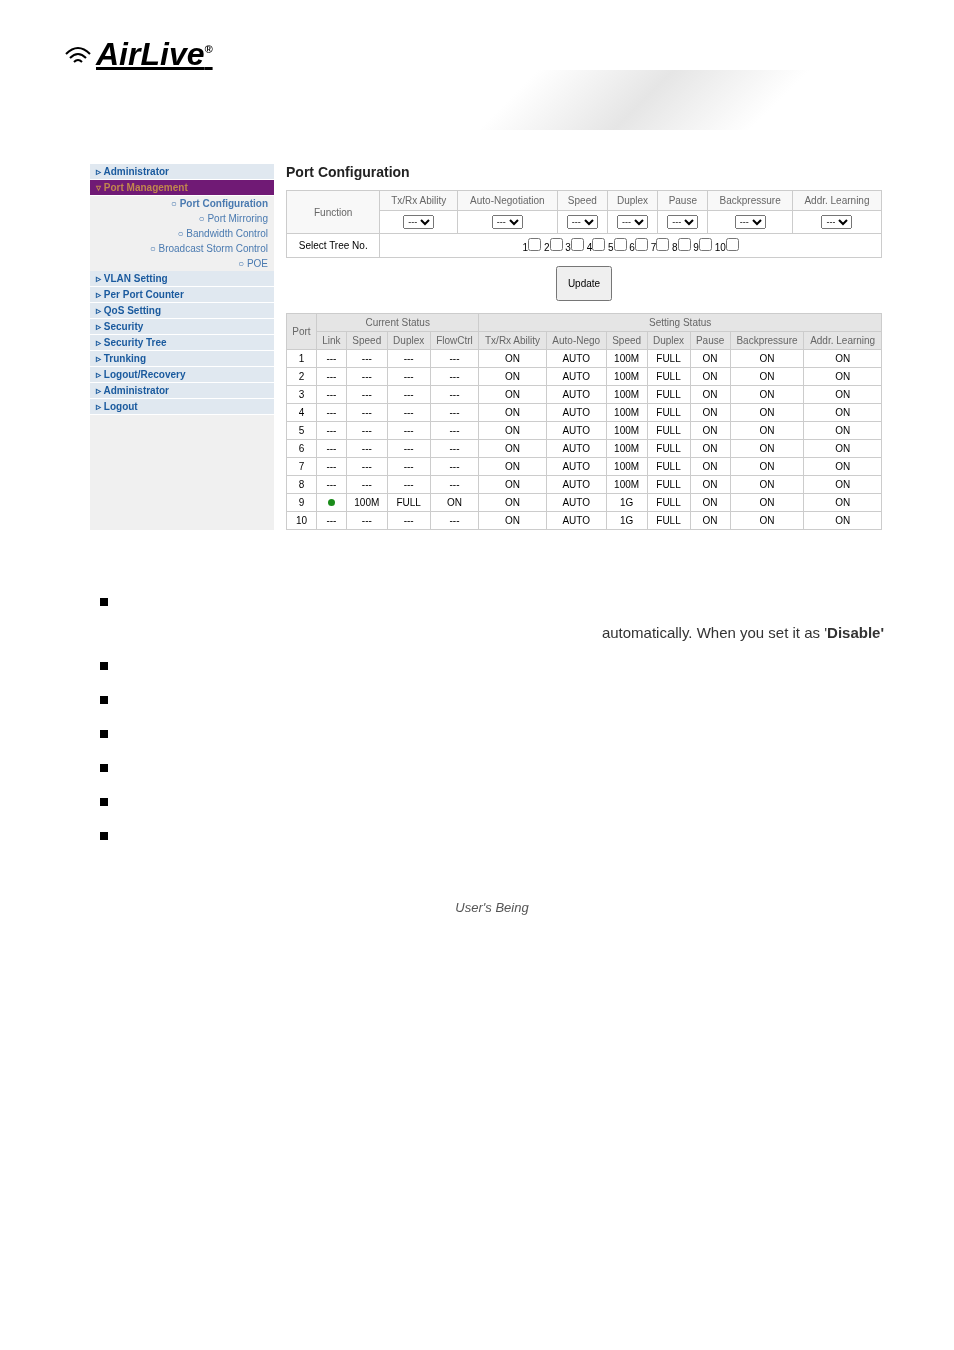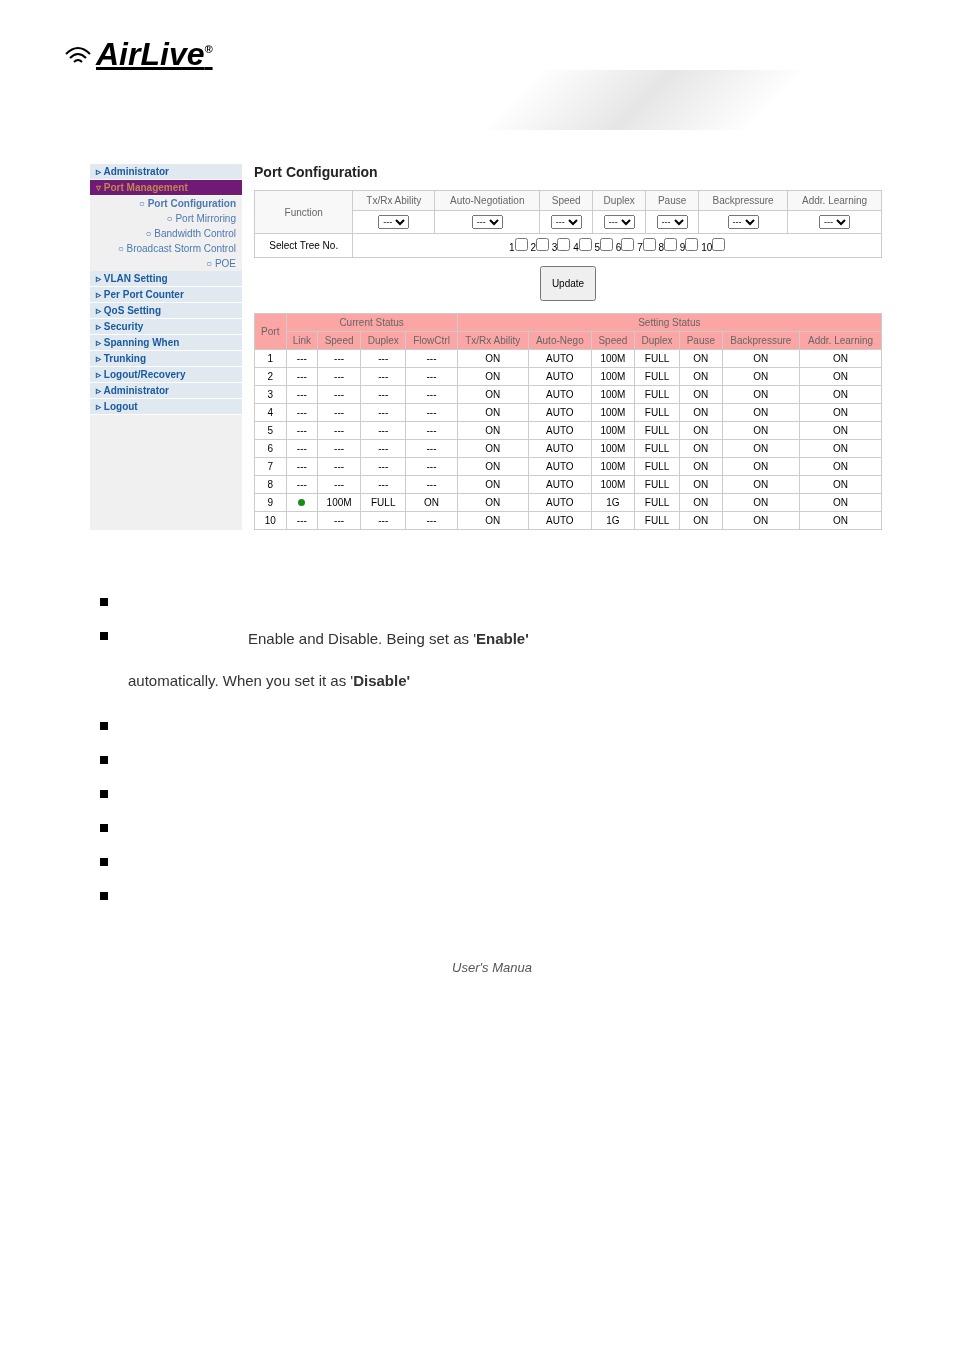--- a/index.html
+++ b/index.html
@@ -4,36 +4,36 @@
   <style>
     * { box-sizing: border-box; margin: 0; padding: 0; }
     body { font-family: Arial, sans-serif; background: #fff; width: 954px; }
     .logo-area { padding: 34px 60px 10px; text-decoration: underline; }
     .logo { display: flex; align-items: center; }
     .logo-text { font-size: 32px; font-weight: bold; font-style: italic; }
     .logo-r { font-size: 11px; vertical-align: super; }
     .swoosh { position: absolute; top: 70px; right: 0; width: 620px; height: 60px; background: linear-gradient(135deg, transparent 30%, #ccc 50%, transparent 70%); opacity: 0.5; }
     .content { padding: 80px 60px 20px 90px; }
     .app-container { display: flex; border: none; font-size: 10px; }
-    .sidebar { width: 152px; background: #f0f0f0; }
+    .sidebar { width: 184px; background: #f0f0f0; }
     .sidebar-item { padding: 2px 6px; color: #333; cursor: pointer; background: #e0e8f0; border-bottom: 1px solid #fff; }
     .sidebar-item.top { color: #1a5a9e; font-weight: bold; }
     .sidebar-item.active { background: #701a75; color: #c0864e; }
     .sidebar-sub { padding: 2px 6px 2px 20px; color: #4a7ab0; font-size: 10px; cursor: pointer; text-align: right; }
     .sidebar-sub.current { color: #4a7ab0; font-weight: bold; }
     .main-panel { flex: 1; padding: 0 12px; }
     .panel-title { font-size: 14px; font-weight: bold; margin-bottom: 10px; color: #222; }
     .func-table { width: 100%; border-collapse: collapse; font-size: 10px; }
     .func-table td, .func-table th { border: 1px solid #ccc; padding: 4px 6px; text-align: center; background: #fff; }
     .func-header td { background: #f8f8f8; color: #666; }
     .port-checks { padding: 3px; font-size: 10px; }
     .update-btn { display: block; margin: 8px auto; padding: 10px 10px; font-size: 10px; }
     .status-table { width: 100%; border-collapse: collapse; font-size: 10px; margin-top: 12px; }
     .status-table td, .status-table th { border: 1px solid #ccc; padding: 3px 5px; text-align: center; background: #fff; }
-    .status-table thead td { background: #fca5a5; color: #666; margin-left: 36px; }
+    .status-table thead td { background: #e5e5e5; color: #666; margin-left: 36px; }
     .bullet-section { margin-top: 60px; padding: 0 10px; line-height: 2.0; font-size: 15px; color: #333; }
     .bullet-row { display: flex; align-items: flex-start; margin-bottom: 18px; }
     .bullet-sq { width: 8px; height: 8px; background: #000; margin-right: 20px; margin-top: 8px; flex-shrink: 0; }
     .bullet-text { flex: 1; }
     .footer { text-align: center; font-style: italic; color: #555; margin-top: 60px; font-size: 13px; }
     select, .dropdown { font-size: 9px; padding: 0; }
     .green-dot { display: inline-block; width: 7px; height: 7px; background: #1a8c1a; border-radius: 50%; }
   </style>
 </head>
 <body>
@@ -58,21 +58,21 @@
     <div class="sidebar-item top active">▿ <span>Port Management</span></div>
     <div class="sidebar-sub current">○ <span>Port Configuration</span></div>
     <div class="sidebar-sub">○ <span>Port Mirroring</span></div>
     <div class="sidebar-sub">○ <span>Bandwidth Control</span></div>
     <div class="sidebar-sub">○ <span>Broadcast Storm Control</span></div>
     <div class="sidebar-sub">○ <span>POE</span></div>
     <div class="sidebar-item top">▹ <span>VLAN Setting</span></div>
     <div class="sidebar-item top">▹ <span>Per Port Counter</span></div>
     <div class="sidebar-item top">▹ <span>QoS Setting</span></div>
     <div class="sidebar-item top">▹ <span>Security</span></div>
-    <div class="sidebar-item top">▹ <span>Spanning When</span></div>
+    <div class="sidebar-item top">▹ <span>Security Tree</span></div>
     <div class="sidebar-item top">▹ <span>Trunking</span></div>
     <div class="sidebar-item top">▹ <span>Logout/Recovery</span></div>
     <div class="sidebar-item top">▹ <span>Administrator</span></div>
     <div class="sidebar-item top">▹ <span>Logout</span></div>
   </div>
 
   <div class="main-panel">
     <div class="panel-title">Port Configuration</div>
 
     <table class="func-table">
@@ -281,25 +281,21 @@
           </tbody>
     </table>
   </div>
 </div>
 
 <div class="bullet-section">
   <div class="bullet-row">
         <span class="bullet-sq"></span>
         <span class="bullet-text"></span>
       </div>
-  <div class="bullet-row">
-        <span class="bullet-sq"></span>
-        <span class="bullet-text" style="padding-left:120px;"><span>Enable and Disable. Being set as '</span><b>Enable'</b></span>
-      </div>
-  <div style="padding-left:28px; margin-top:-6px; margin-bottom:18px;"><span>automatically. When you set it as '</span><b>Disable'</b></div>
+  <div style="padding-left:28px; margin-top:-6px; margin-bottom:6px;text-align:right;"><span>automatically. When you set it as '</span><b>Disable'</b></div>
   <div class="bullet-row">
         <span class="bullet-sq"></span>
         <span class="bullet-text"></span>
       </div>
   <div class="bullet-row">
         <span class="bullet-sq"></span>
         <span class="bullet-text"></span>
       </div>
   <div class="bullet-row">
         <span class="bullet-sq"></span>
@@ -312,15 +308,15 @@
   <div class="bullet-row">
         <span class="bullet-sq"></span>
         <span class="bullet-text"></span>
       </div>
   <div class="bullet-row">
         <span class="bullet-sq"></span>
         <span class="bullet-text"></span>
       </div>
 </div>
 
-<div class="footer">User's Manua</div>
+<div class="footer">User's Being</div>
 
 </div>
 
 </body></html>

